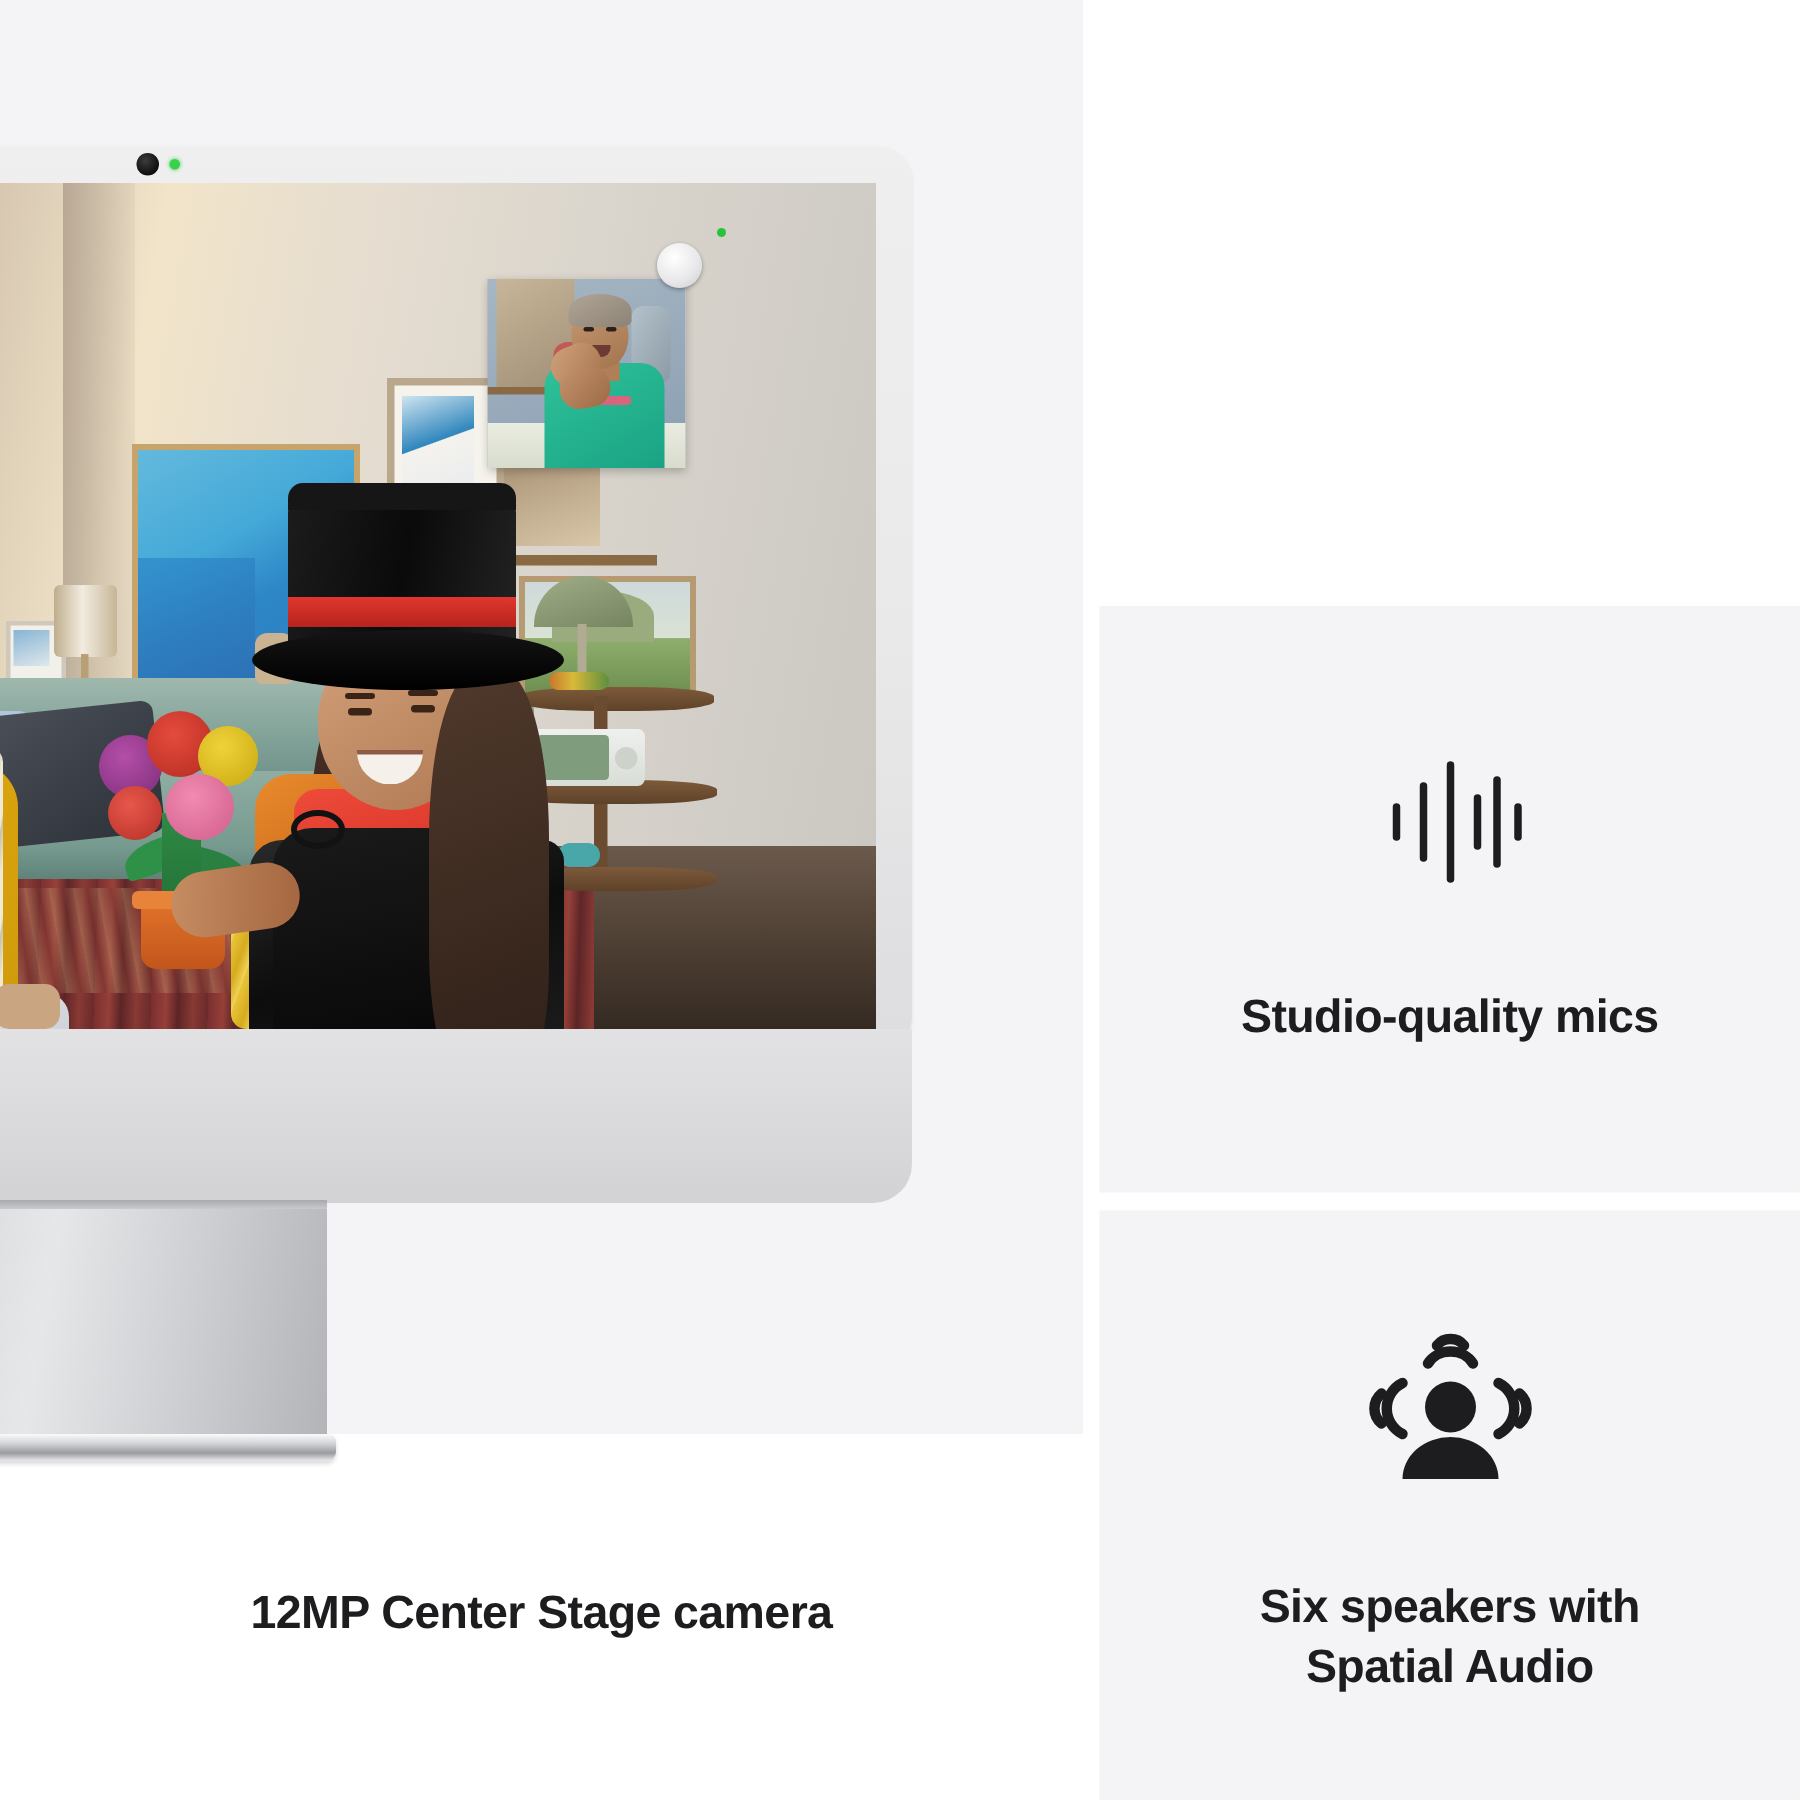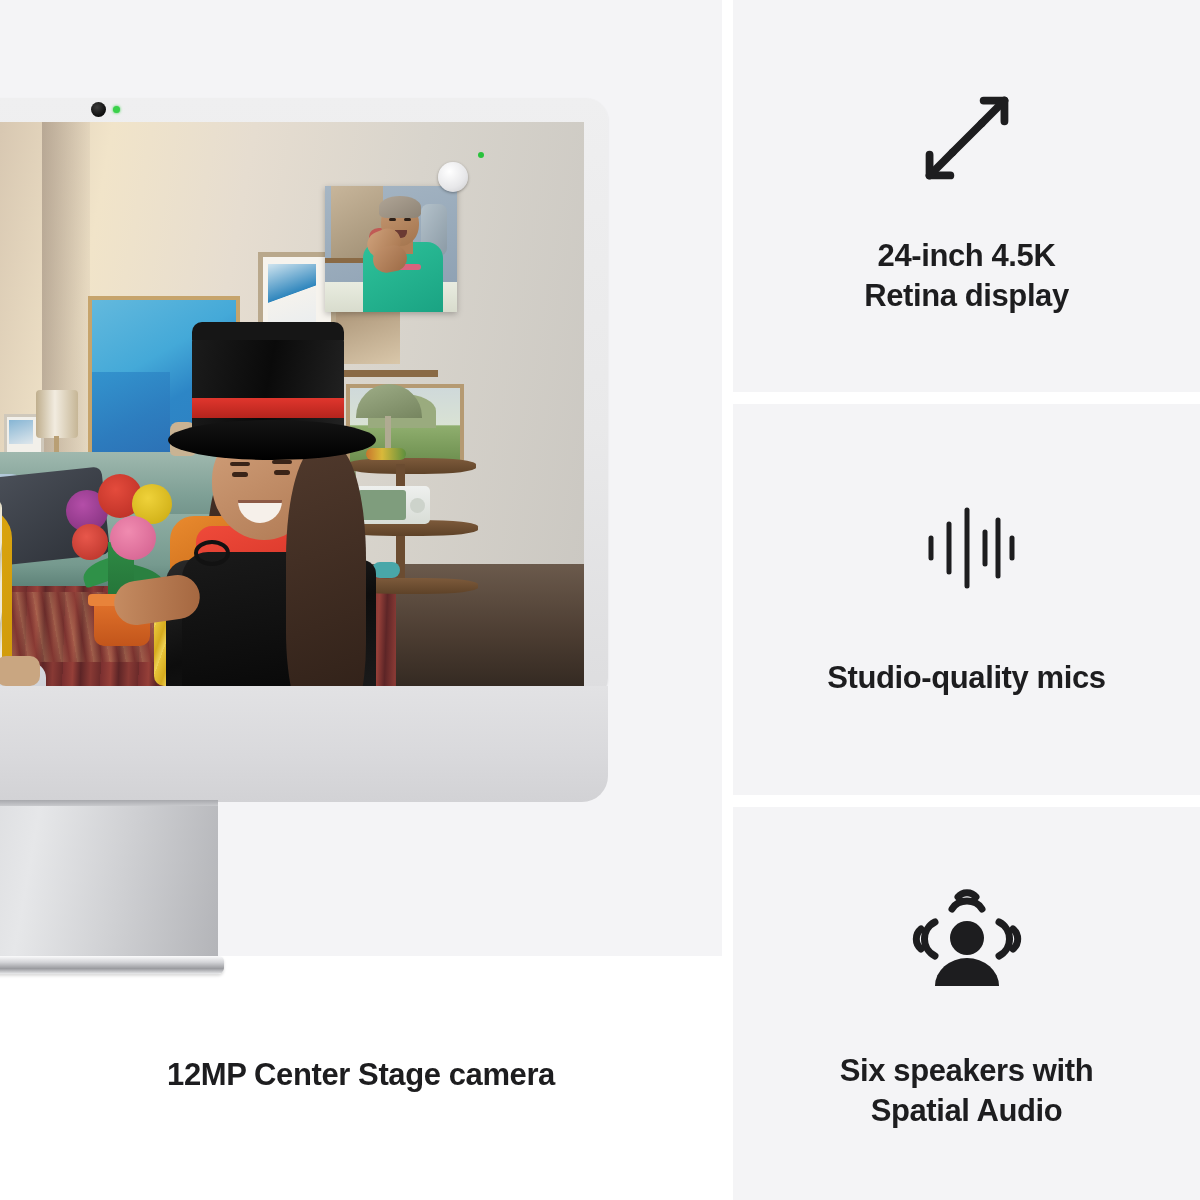--- a/index.html
+++ b/index.html
@@ -425,37 +425,20 @@
 
       <div id="imac-chin"></div>
       <div id="imac-stand"></div>
       <div id="imac-stand-hi"></div>
       <div id="imac-foot"></div>
     </div>
 
     <div id="camera-caption">12MP Center Stage camera</div>
   </div>
 
-  <div class="panel" id="cell-display">
-    <div class="feature" id="f-display">
-      <div class="icon-wrap">
-        <span>
-          <svg width="104" height="104" viewBox="0 0 100 100" fill="none" stroke="#1d1d1f" stroke-width="7.5" stroke-linecap="round" stroke-linejoin="round">
-            <path d="M36 64 L64 36"></path>
-            <polyline points="66,14 86,14 86,34"></polyline>
-            <path d="M86 14 L64 36"></path>
-            <polyline points="34,86 14,86 14,66"></polyline>
-            <path d="M14 86 L36 64"></path>
-          </svg>
-        </span>
-      </div>
-      <div class="caption">24-inch 4.5K
-Retina display</div>
-    </div>
-  </div>
 
   <div class="panel" id="cell-mics">
     <div class="feature" id="f-mics">
       <div class="icon-wrap">
         <span>
           <svg width="100" height="100" viewBox="0 0 100 100" stroke="#1d1d1f" stroke-width="5" stroke-linecap="round">
             <line x1="14" y1="40" x2="14" y2="60"></line>
             <line x1="32" y1="26" x2="32" y2="74"></line>
             <line x1="50" y1="12" x2="50" y2="88"></line>
             <line x1="68" y1="34" x2="68" y2="66"></line>

